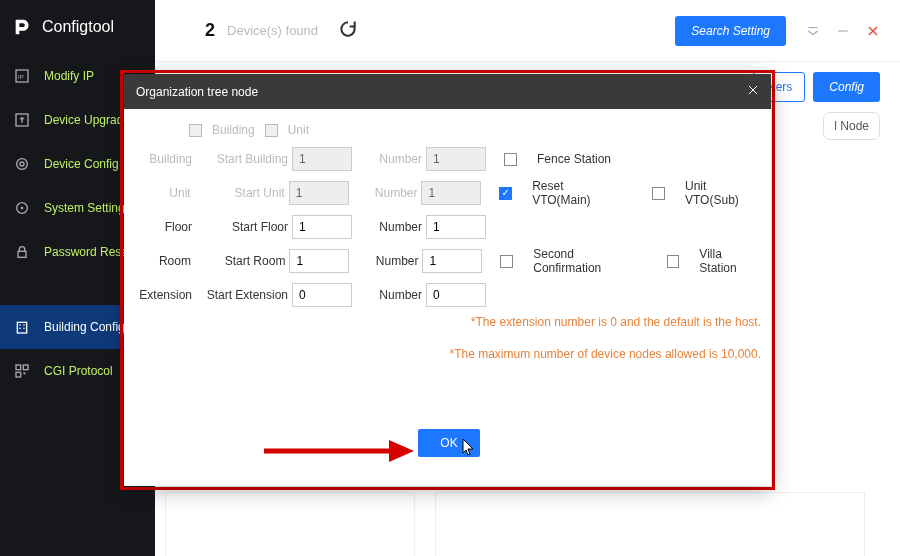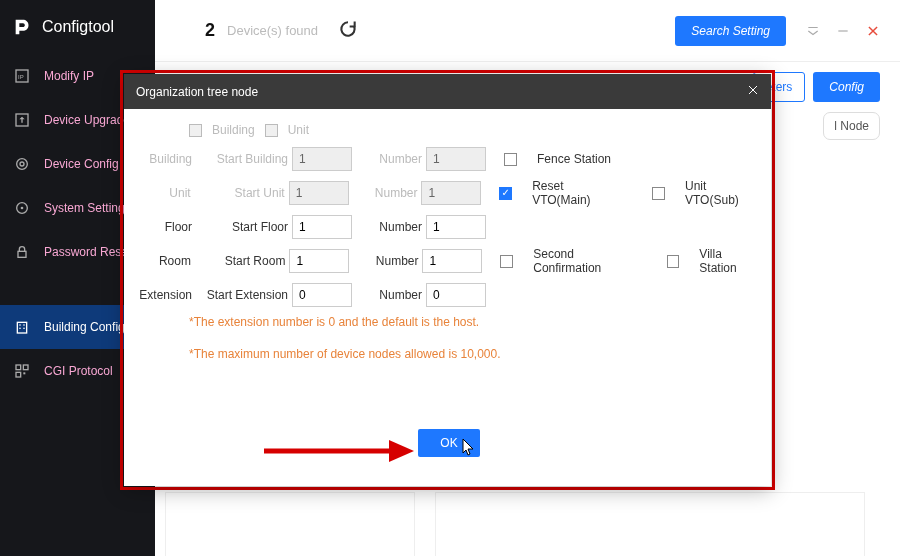--- a/index.html
+++ b/index.html
@@ -1,21 +1,21 @@
 <!DOCTYPE html>
 <html><head>
 <meta charset="utf-8">
 <style>
 * { box-sizing: border-box; margin: 0; padding: 0; font-family: Arial, sans-serif; }
 body { width: 900px; height: 556px; background: #fff; position: relative; overflow: hidden; }
 
 .sidebar { position: absolute; left: 0; top: 0; width: 155px; height: 556px; background: #16171b; color: #aaa; }
 .brand { display: flex; align-items: center; padding: 16px 12px; color: #fff; font-size: 16px; }
 .brand svg { margin-right: 8px; }
-.nav-item { display: flex; align-items: center; padding: 14px 14px; font-size: 12px; color: #f9a8d4; cursor: pointer; white-space: nowrap; overflow: hidden; }
+.nav-item { display: flex; align-items: center; padding: 14px 14px; font-size: 12px; color: #bef264; cursor: pointer; white-space: nowrap; overflow: hidden; }
 .nav-item svg { margin-right: 14px; flex-shrink: 0; }
 .nav-item.active { background: #0e3a7a; color: #fff; margin-top: 31px; }
 
 .topbar { position: absolute; left: 155px; top: 0; right: 0; height: 62px; background: #fff; border-bottom: 1px solid #eee; display: flex; align-items: center; padding: 0 20px; }
 .found-count { font-weight: bold; font-size: 18px; color: #111; margin-left: 30px; margin-right: 12px; }
 .found-text { font-size: 13px; color: #bbb; }
 .refresh { margin-left: 20px; cursor: pointer; }
 .topbar-spacer { flex: 1; }
 .btn-primary { background: #1e78ff; color: #fff; border: none; padding: 8px 16px; border-radius: 3px; font-size: 12px; cursor: pointer; font-style: italic; }
 .top-actions { display: flex; align-items: center; gap: 16px; margin-left: 20px; }
@@ -45,21 +45,21 @@
 .lbl-sub { width: 90px; text-align: right; margin-right: 4px; }
 .lbl-num { width: 50px; text-align: right; margin-left: 20px; margin-right: 4px; }
 .inp { width: 60px; height: 24px; border: 1px solid #ccc; padding: 0 6px; font-size: 12px; }
 .inp.dis { background: #eee; color: #666; }
 .row-checks { display: flex; align-items: center; gap: 20px; margin-left: 18px; }
 .cb { width: 13px; height: 13px; border: 1px solid #888; display: inline-flex; align-items: center; justify-content: center; }
 .cb.checked { background: #1e78ff; border-color: #1e78ff; }
 .cb.checked::after { content: "✓"; color: #fff; font-size: 10px; line-height: 1; }
 .cb-label { font-size: 12px; color: #333; }
 
-.note { color: #e8833a; font-size: 12px; margin-left: 55px; margin-top: 8px; }
+.note { color: #e8833a; font-size: 12px; margin-left: 55px; margin-top: 8px; text-align: right; }
 
 .arrow { position: absolute; left: 140px; top: 362px; pointer-events: none; }
 .ok-btn { position: absolute; left: 294px; top: 355px; width: 62px; height: 28px; background: #1e78ff; color: #fff; border: none; border-radius: 2px; font-size: 12px; cursor: pointer; }
 .cursor { position: absolute; left: 338px; top: 364px; pointer-events: none; }
 </style>
 </head>
 <body>
 
 <div class="sidebar">
   <div class="brand">

